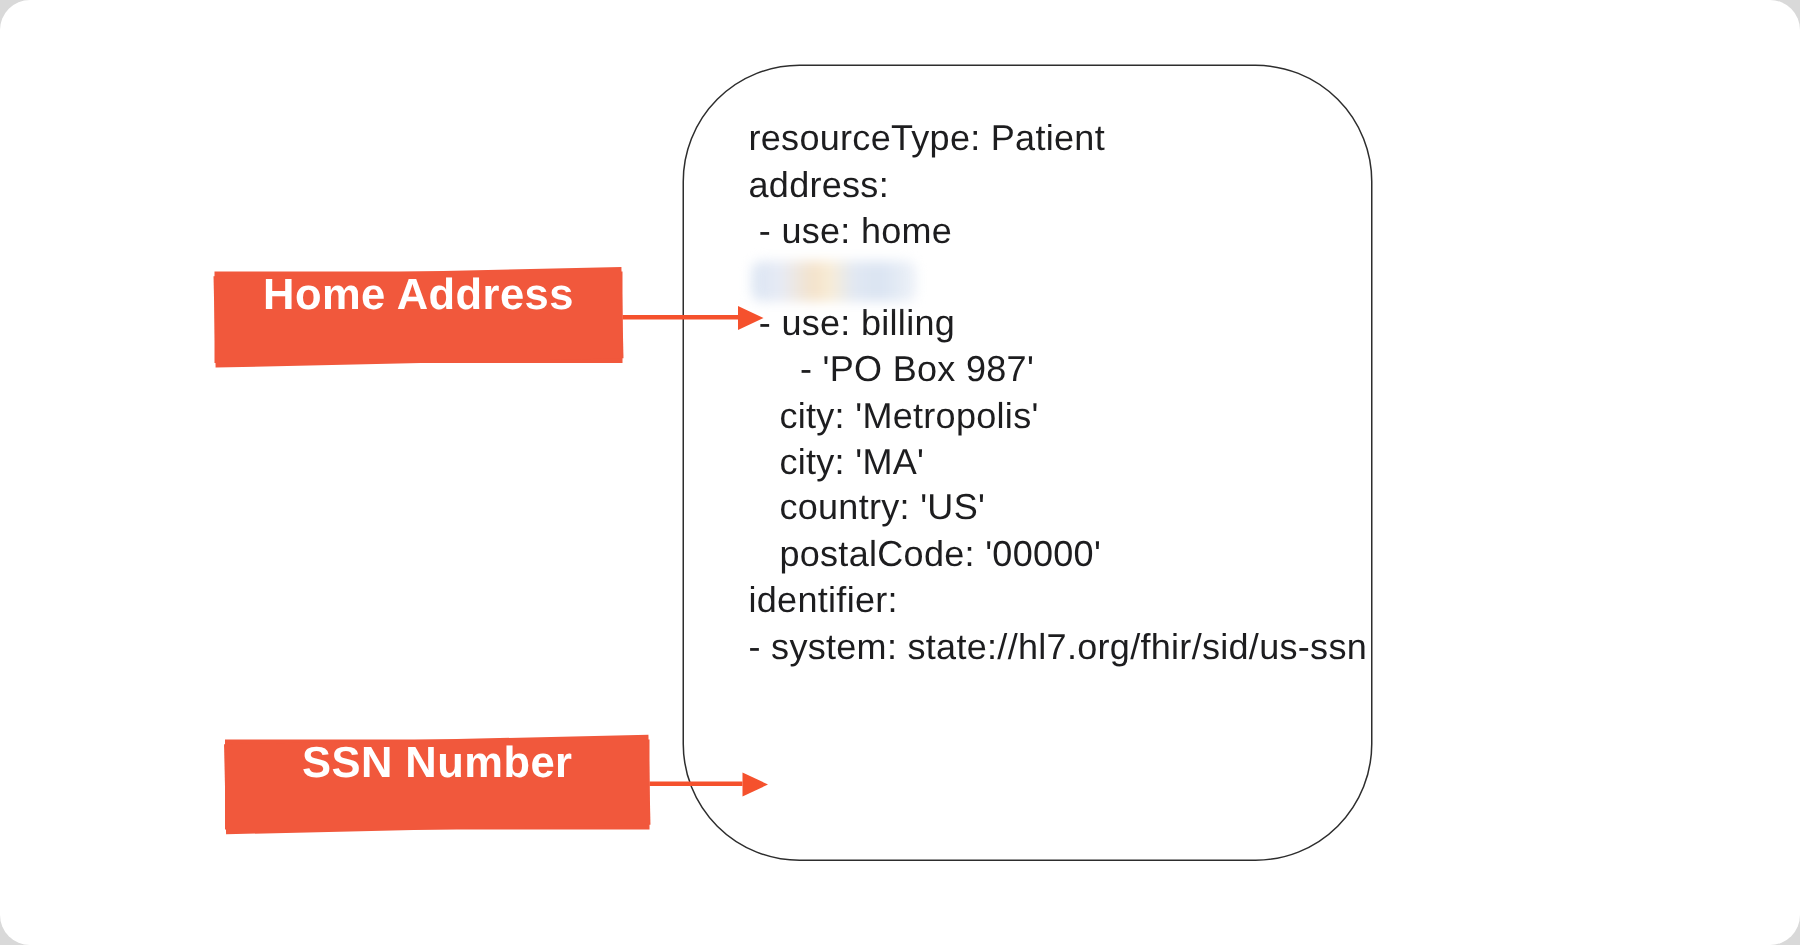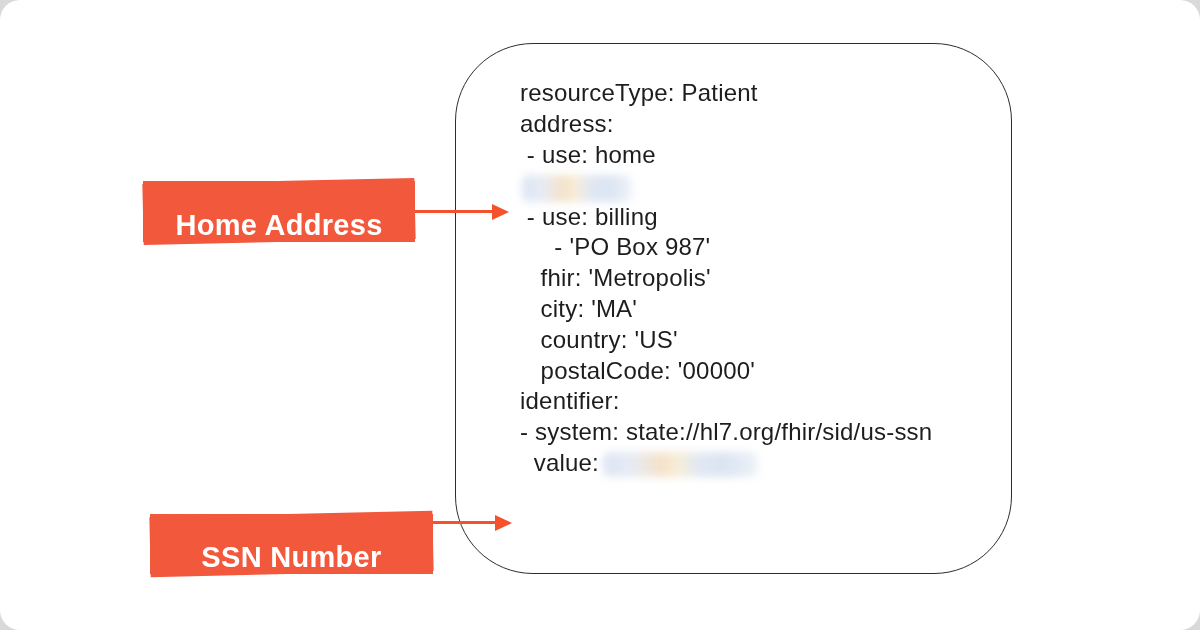--- a/index.html
+++ b/index.html
@@ -11,24 +11,24 @@
   }
   .card {
     position: absolute; inset: 0;
     background: var(--card-bg, #ffffff);
     border-radius: 20px;
   }
   
   .code-box {
     position: absolute;
     left: 455px; top: 43px;
-    width: 557px; height: 531px;
+    width: 460px; height: 531px;
     border: 1.5px solid var(--code-border, #2d2d2d);
     border-radius: 78px;
-    padding: 34px 8px 0 64px;
+    padding: 34px 8px 0 43px;
     background: transparent;
   }
   .code-line {
     font-size: 24px;
     line-height: 30.8px;
     color: var(--code-text, #1d1d1f);
     letter-spacing: 0.2px;
   }
   .code-line .pre { white-space: pre; }
   
@@ -39,37 +39,37 @@
     filter: blur(4px);
     background: linear-gradient(90deg,
       #dbe5f3 0%, #e7ebf5 18%, #f4e2c9 38%, #f8edd8 48%,
       #e1e8f3 62%, #dae4f2 78%, #eef2f8 100%);
   }
   .redaction-home { width: 110px; height: 27px; margin-left: 2px; margin-top: 2px; }
   .redaction-ssn  { width: 155px; height: 25px; margin-left: 4px; }
   
   .callout {
     position: absolute;
-    display: flex; align-items: flex-end; justify-content: center;
+    display: flex; align-items: flex-start; justify-content: center;
     background: var(--accent, #f1583c);
     color: #ffffff;
     font-weight: bold;
     font-size: 29px;
     letter-spacing: 0.3px;
     z-index: 2;
   }
   .callout::before {
     content: "";
     position: absolute; inset: 0;
     background: var(--accent, #f1583c);
     transform: rotate(-1.3deg);
     z-index: -1;
   }
   .callout-home { left: 143px; top: 181px; width: 272px; height: 61px; }
-  .callout-ssn  { left: 150px; top: 493px; width: 283px; height: 60px; margin-top: 21px; }
+  .callout-ssn  { left: 150px; top: 493px; width: 283px; height: 60px; }
   
   .arrow {
     position: absolute;
     height: 3px;
     background: var(--arrow, #f5512d);
     z-index: 3;
   }
   .arrowhead {
     position: absolute;
     right: -17px; top: 50%;
@@ -87,27 +87,26 @@
 
 <div class="card">
 
   <div class="code-box">
     <div class="code-line"><span class="pre">resourceType: Patient</span></div>
     <div class="code-line"><span class="pre">address:</span></div>
     <div class="code-line"><span class="pre"> - use: home</span></div>
     <div class="code-line"><span class="pre"></span><span class="redaction redaction-home"></span></div>
     <div class="code-line"><span class="pre"> - use: billing</span></div>
     <div class="code-line"><span class="pre">     - 'PO Box 987'</span></div>
-    <div class="code-line"><span class="pre">   fhir: 'Metropolis'</span></div>
+    <div class="code-line"><span class="pre">   city: 'Metropolis'</span></div>
     <div class="code-line"><span class="pre">   city: 'MA'</span></div>
     <div class="code-line"><span class="pre">   country: 'US'</span></div>
     <div class="code-line"><span class="pre">   postalCode: '00000'</span></div>
     <div class="code-line"><span class="pre">identifier:</span></div>
     <div class="code-line"><span class="pre">- system: state://hl7.org/fhir/sid/us-ssn</span></div>
-    <div class="code-line"><span class="pre">  value:</span><span class="redaction redaction-ssn"></span></div>
   </div>
 
   <div class="callout callout-home">
     <span>Home Address</span>
   </div>
   <div class="arrow arrow-home">
     <span class="arrowhead"></span>
   </div>
 
   <div class="callout callout-ssn">

